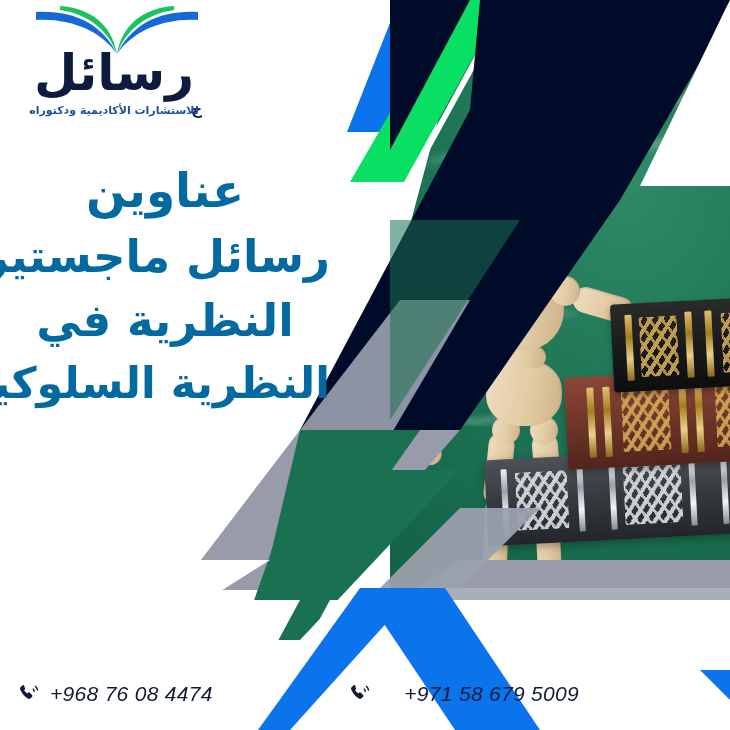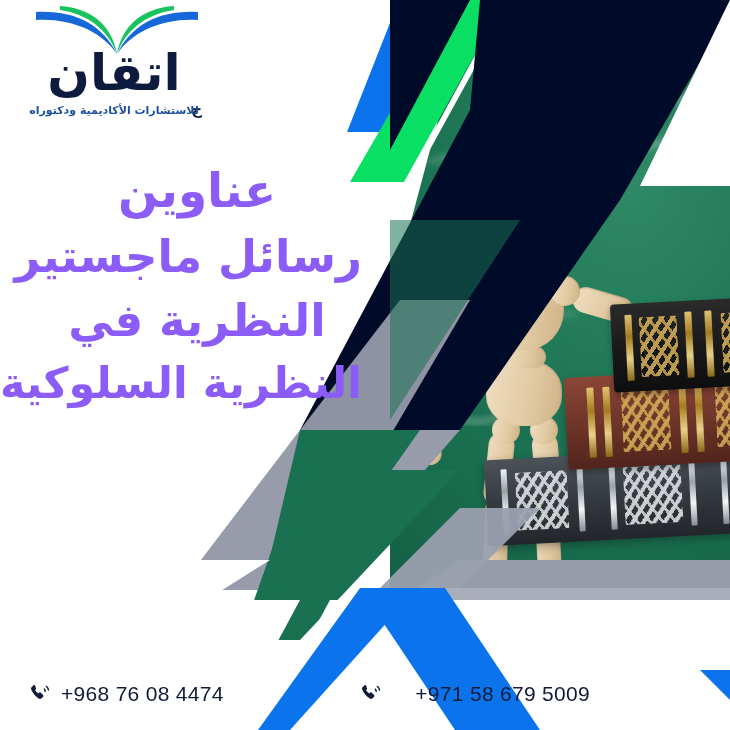--- a/index.html
+++ b/index.html
@@ -116,33 +116,32 @@
   .logo .sub{position:absolute;left:0;top:100px;width:200px;text-align:center;
     direction:rtl;color:#1b4f9c;font-size:11px;font-weight:700;
     font-family:"DejaVu Sans","Liberation Sans",sans-serif;}
   .logo .regmark{position:absolute;right:12px;top:96px;color:#0d1b3e;font-size:15px;font-weight:700;
     font-family:"DejaVu Sans","Liberation Sans",sans-serif;}
 
   
   .headline{
     position:absolute;left:0px;top:158px;width:330px;
     direction:rtl;text-align:center;
-    color:#8b5cf6;
+    color:#0369a1;
     font-family:"DejaVu Sans","Liberation Sans",sans-serif;
     font-weight:700;
-    margin-left:32px;
   }
   .headline .ln{display:block;font-size:46px;line-height:1.42;white-space:nowrap;}
   .headline .ln.l1{font-size:47px;}
   .headline .ln.l2{font-size:45px;}
   .headline .ln.l3{font-size:45px;}
   .headline .ln.l4{font-size:43px;}
 
   
-  .footer{position:absolute;left:18px;bottom:0;width:590px;height:62px;}
+  .footer{position:absolute;left:7px;bottom:0;width:590px;height:62px;font-style:italic;}
   .fitem{position:absolute;display:flex;align-items:center;gap:9px;
     color:#111b38;font-size:21px;font-weight:400;
     font-family:"Liberation Sans","DejaVu Sans",sans-serif;letter-spacing:.3px;}
   .fitem .ico{display:inline-flex;align-items:center;justify-content:center;
     width:24px;height:24px;color:#111b38;}
   .f-left{left:10px;top:14px;}
   .f-mid{left:296px;top:14px;}
   .f-right{right:18px;top:14px;gap:32px;}
 </style>
 </head>
@@ -268,21 +267,21 @@
     </svg>
   </div>
 
   <div class="logo">
     <svg class="swoosh" viewBox="0 0 170 50">
       <path d="M4 14 C 40 12, 70 26, 85 48 C 70 18, 42 4, 4 6 Z" fill="#1668d8"></path>
       <path d="M166 14 C 130 12, 100 26, 85 48 C 100 18, 128 4, 166 6 Z" fill="#1668d8"></path>
       <path d="M28 4 C 56 8, 76 24, 85 48 C 80 20, 60 2, 28 0 Z" fill="#19c45f"></path>
       <path d="M142 4 C 114 8, 94 24, 85 48 C 90 20, 110 2, 142 0 Z" fill="#19c45f"></path>
     </svg>
-    <div class="word">اتقان</div>
+    <div class="word">رسائل</div>
     <div class="regmark">ح</div>
     <div class="sub">للاستشارات الأكاديمية ودكتوراه</div>
   </div>
 
   <div class="headline">
     <span class="ln l1">عناوين</span>
     <span class="ln l2">رسائل ماجستير</span>
     <span class="ln l3">النظرية في</span>
     <span class="ln l4">النظرية السلوكية</span>
   </div>

